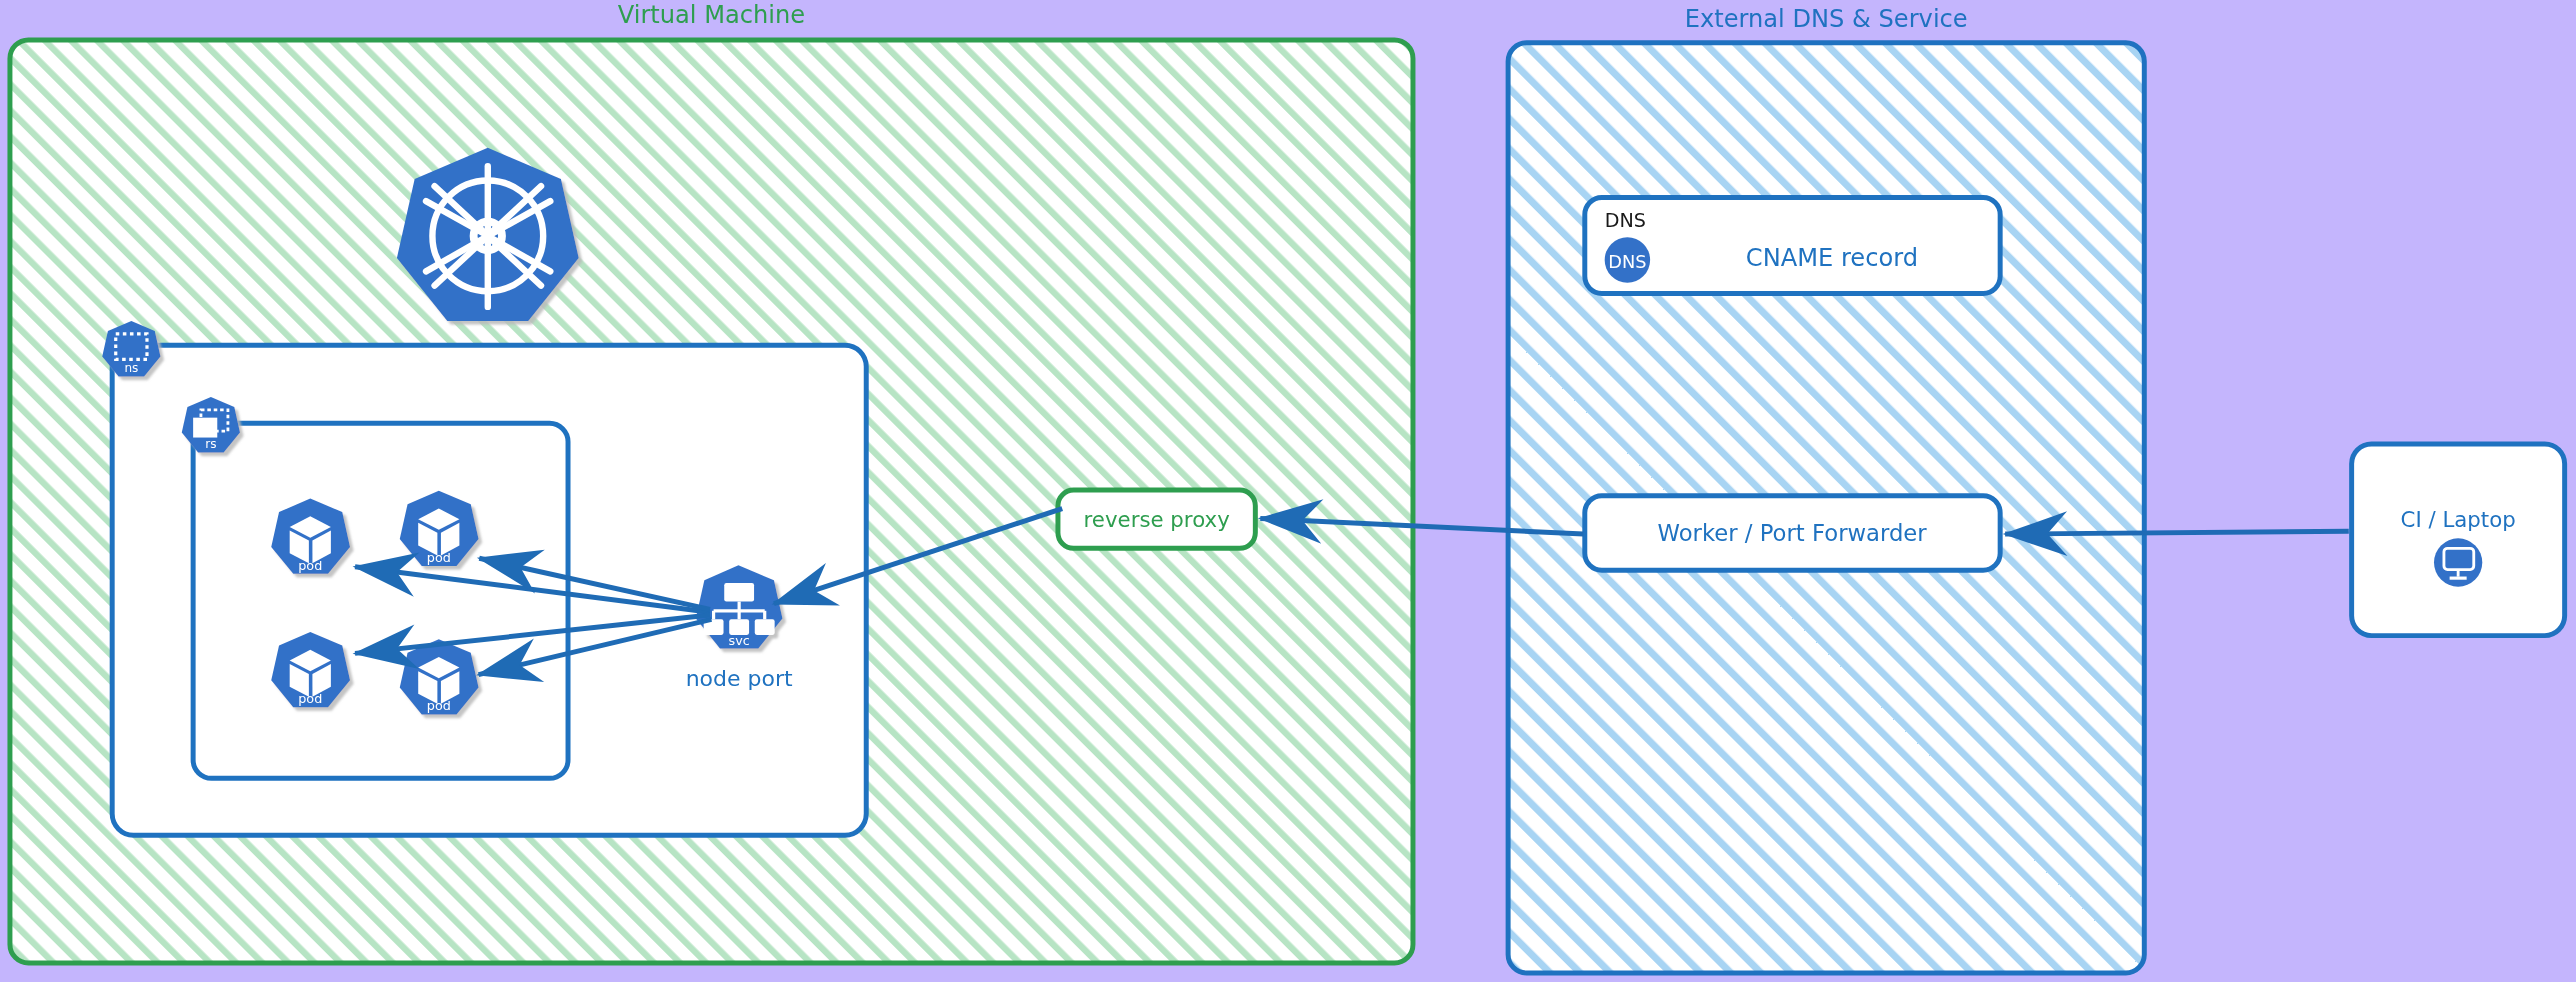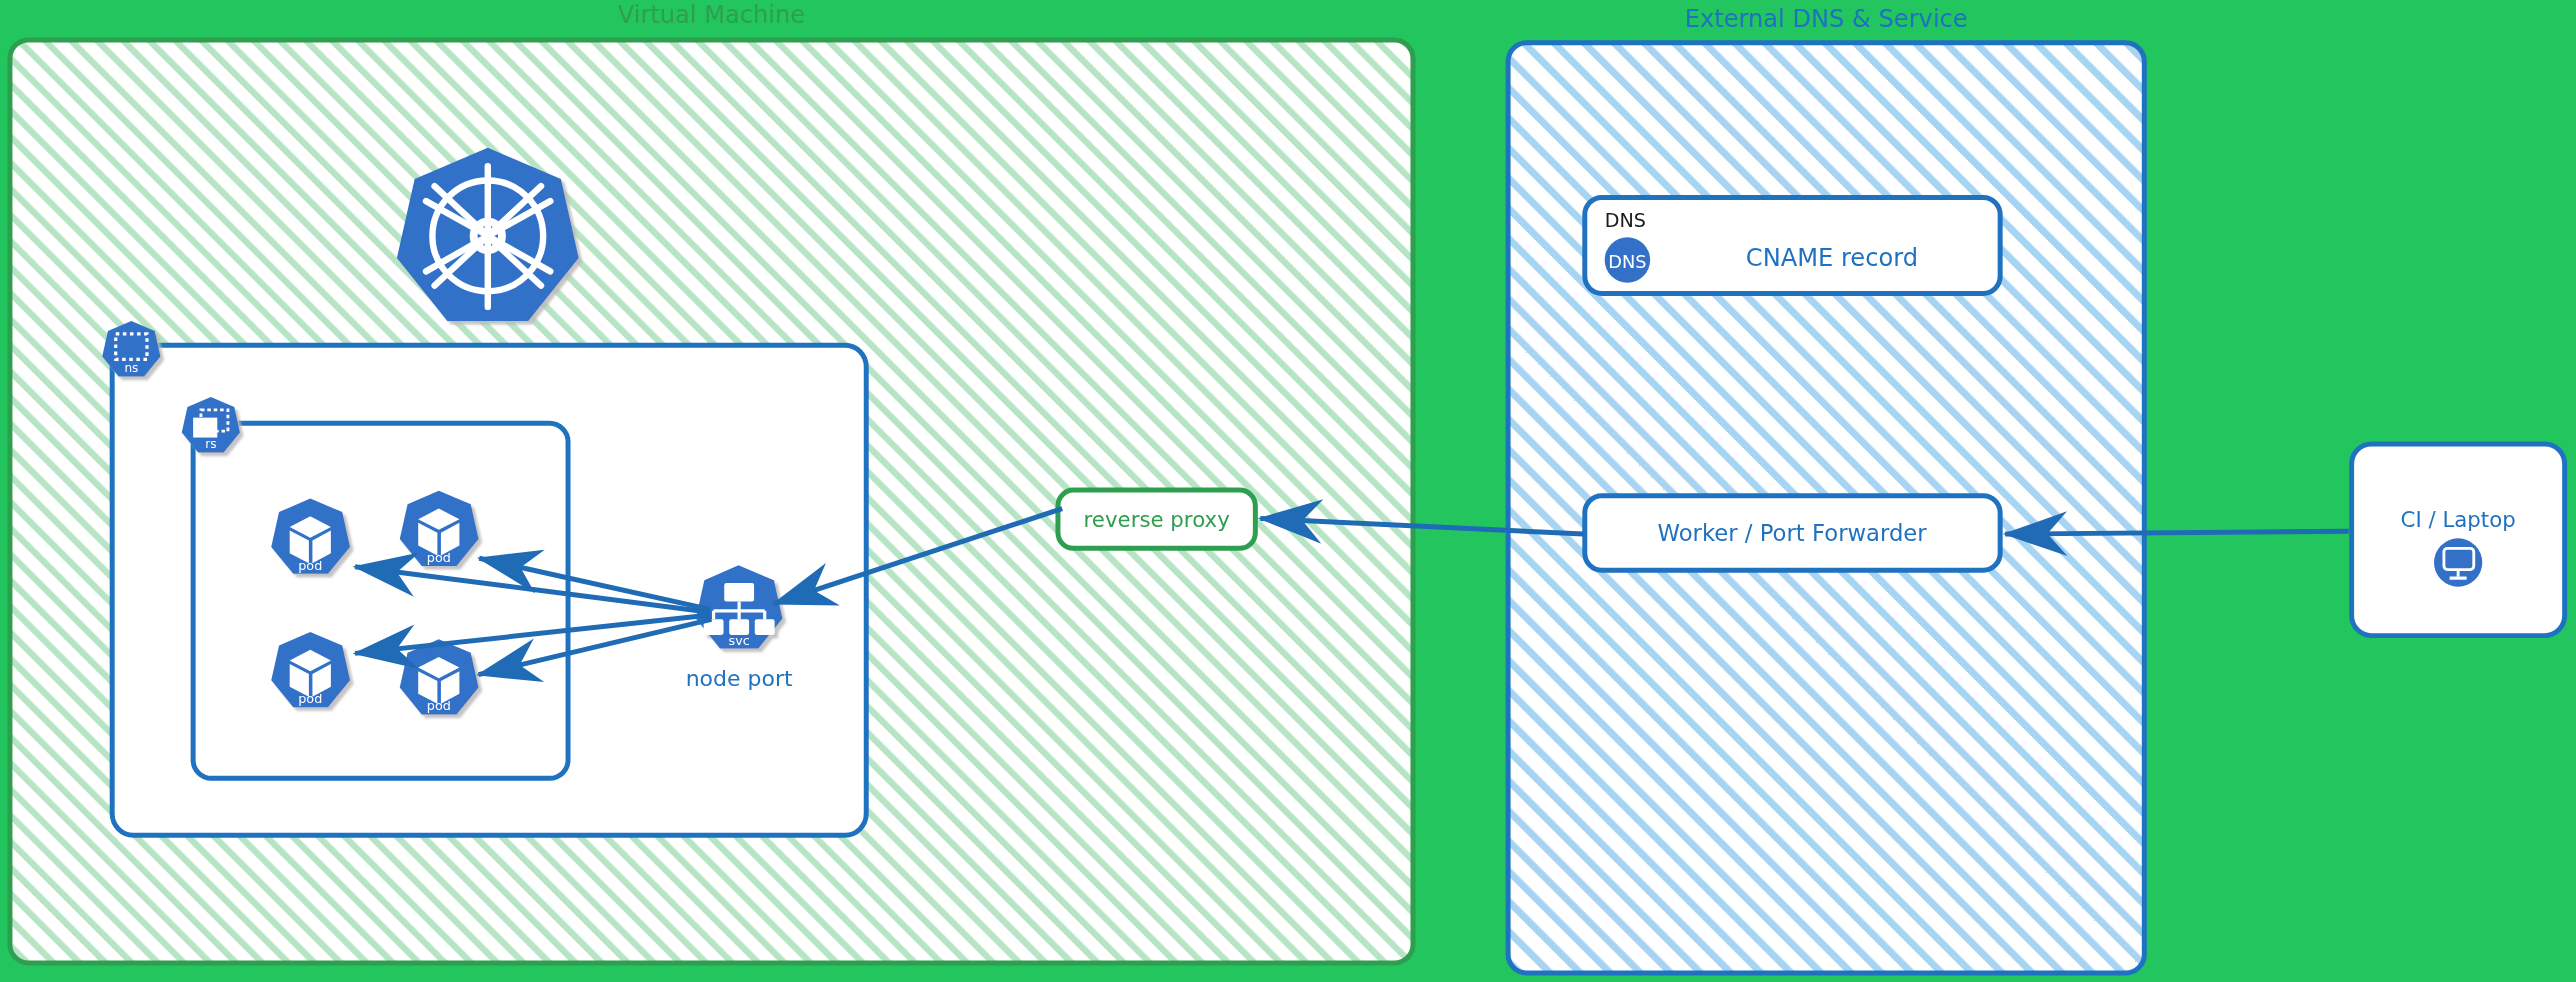--- a/index.html
+++ b/index.html
@@ -1,17 +1,17 @@
 <!DOCTYPE html>
 <html style="font-size:11.4px"><head>
 <meta charset="utf-8">
 <style>
   html,body{margin:0;padding:0;background:#ffffff;}
   body{font-family:"DejaVu Sans",sans-serif;}
-  #stage{position:relative;width:2576px;height:983px;overflow:hidden;background:#22c55e;}
+  #stage{position:relative;width:2576px;height:983px;overflow:hidden;background:#c4b5fd;}
   #svgroot{position:absolute;left:0;top:0;width:2576px;height:983px;}
   .hand{font-family:"DejaVu Sans",sans-serif;font-weight:400;}
 </style>
 </head>
 <body>
 
 <div id="stage">
   <svg id="svgroot" viewBox="0 0 3628 1384" xmlns="http://www.w3.org/2000/svg">
     <defs>
       <pattern id="greenHatch" width="26" height="26" patternUnits="userSpaceOnUse" patternTransform="rotate(-45)">

